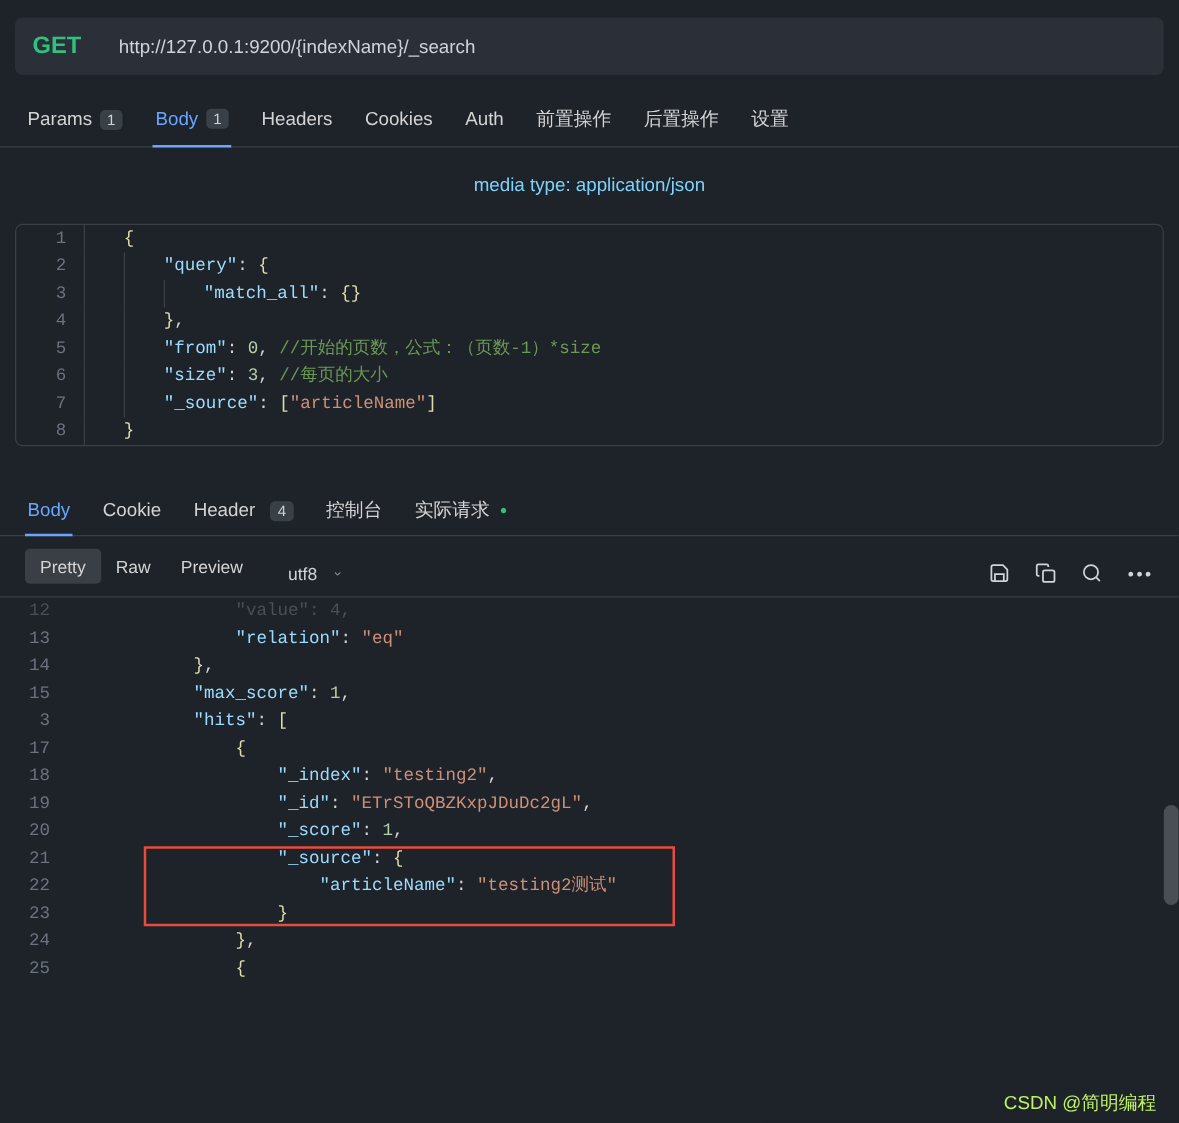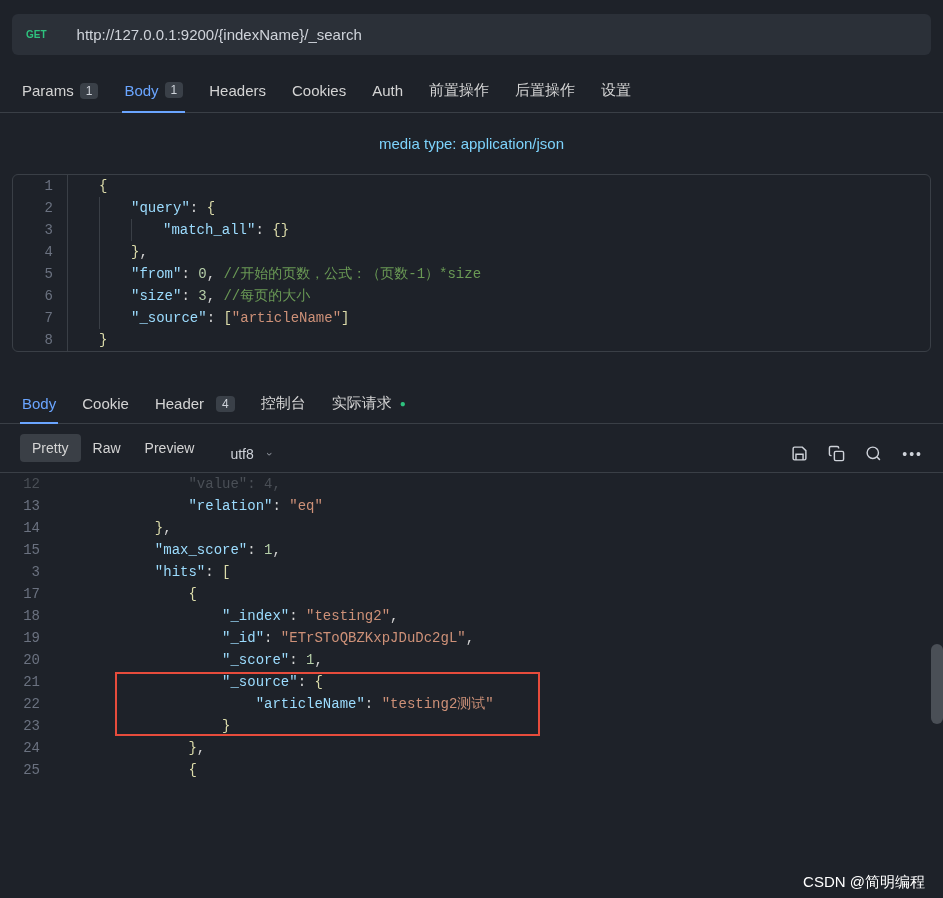--- a/index.html
+++ b/index.html
@@ -14,21 +14,21 @@
   }
 
   
   .req-bar {
     margin:14px 12px;
     background:#2b3038;
     border-radius:6px;
     display:flex; align-items:center;
     padding:12px 14px;
   }
-  .method { color:#2ec27e; font-weight:600; margin-right:30px; font-size:10px; }
+  .method { color:#2ec27e; font-weight:600; margin-right:30px; font-size:19px; }
   .url { color:#cfd3da; font-size:15px; }
 
   
   .tabs { display:flex; gap:22px; padding:4px 20px 0 20px; border-bottom:1px solid #3a3f46; }
   .tab { display:flex; align-items:center; gap:6px; padding:8px 2px 12px; color:#d4d4d4; cursor:pointer; font-size:15px; }
   .tab.active { color:#6aa5ff; border-bottom:2px solid #6aa5ff; margin-bottom:-1px; }
   .badge { background:#3a4048; color:#cfd3da; border-radius:4px; font-size:12px; padding:0 6px; line-height:16px; }
 
   .media-type { text-align:center; color:#7dd3fc; padding:22px 0; font-size:15px; }
 
@@ -80,21 +80,21 @@
     position:absolute;
     right:0; top:644px;
     width:12px; height:80px;
     background:#4a4f56;
     border-radius:6px;
   }
 
   .watermark {
     position:absolute;
     right:18px; bottom:6px;
-    color:#ffffff;
+    color:#bef264;
     font-size:15px;
   }
 </style>
 </head>
 <body>
 
 <div class="req-bar">
   <span class="method">GET</span>
   <span class="url">http://127.0.0.1:9200/{indexName}/_search</span>
 </div>

